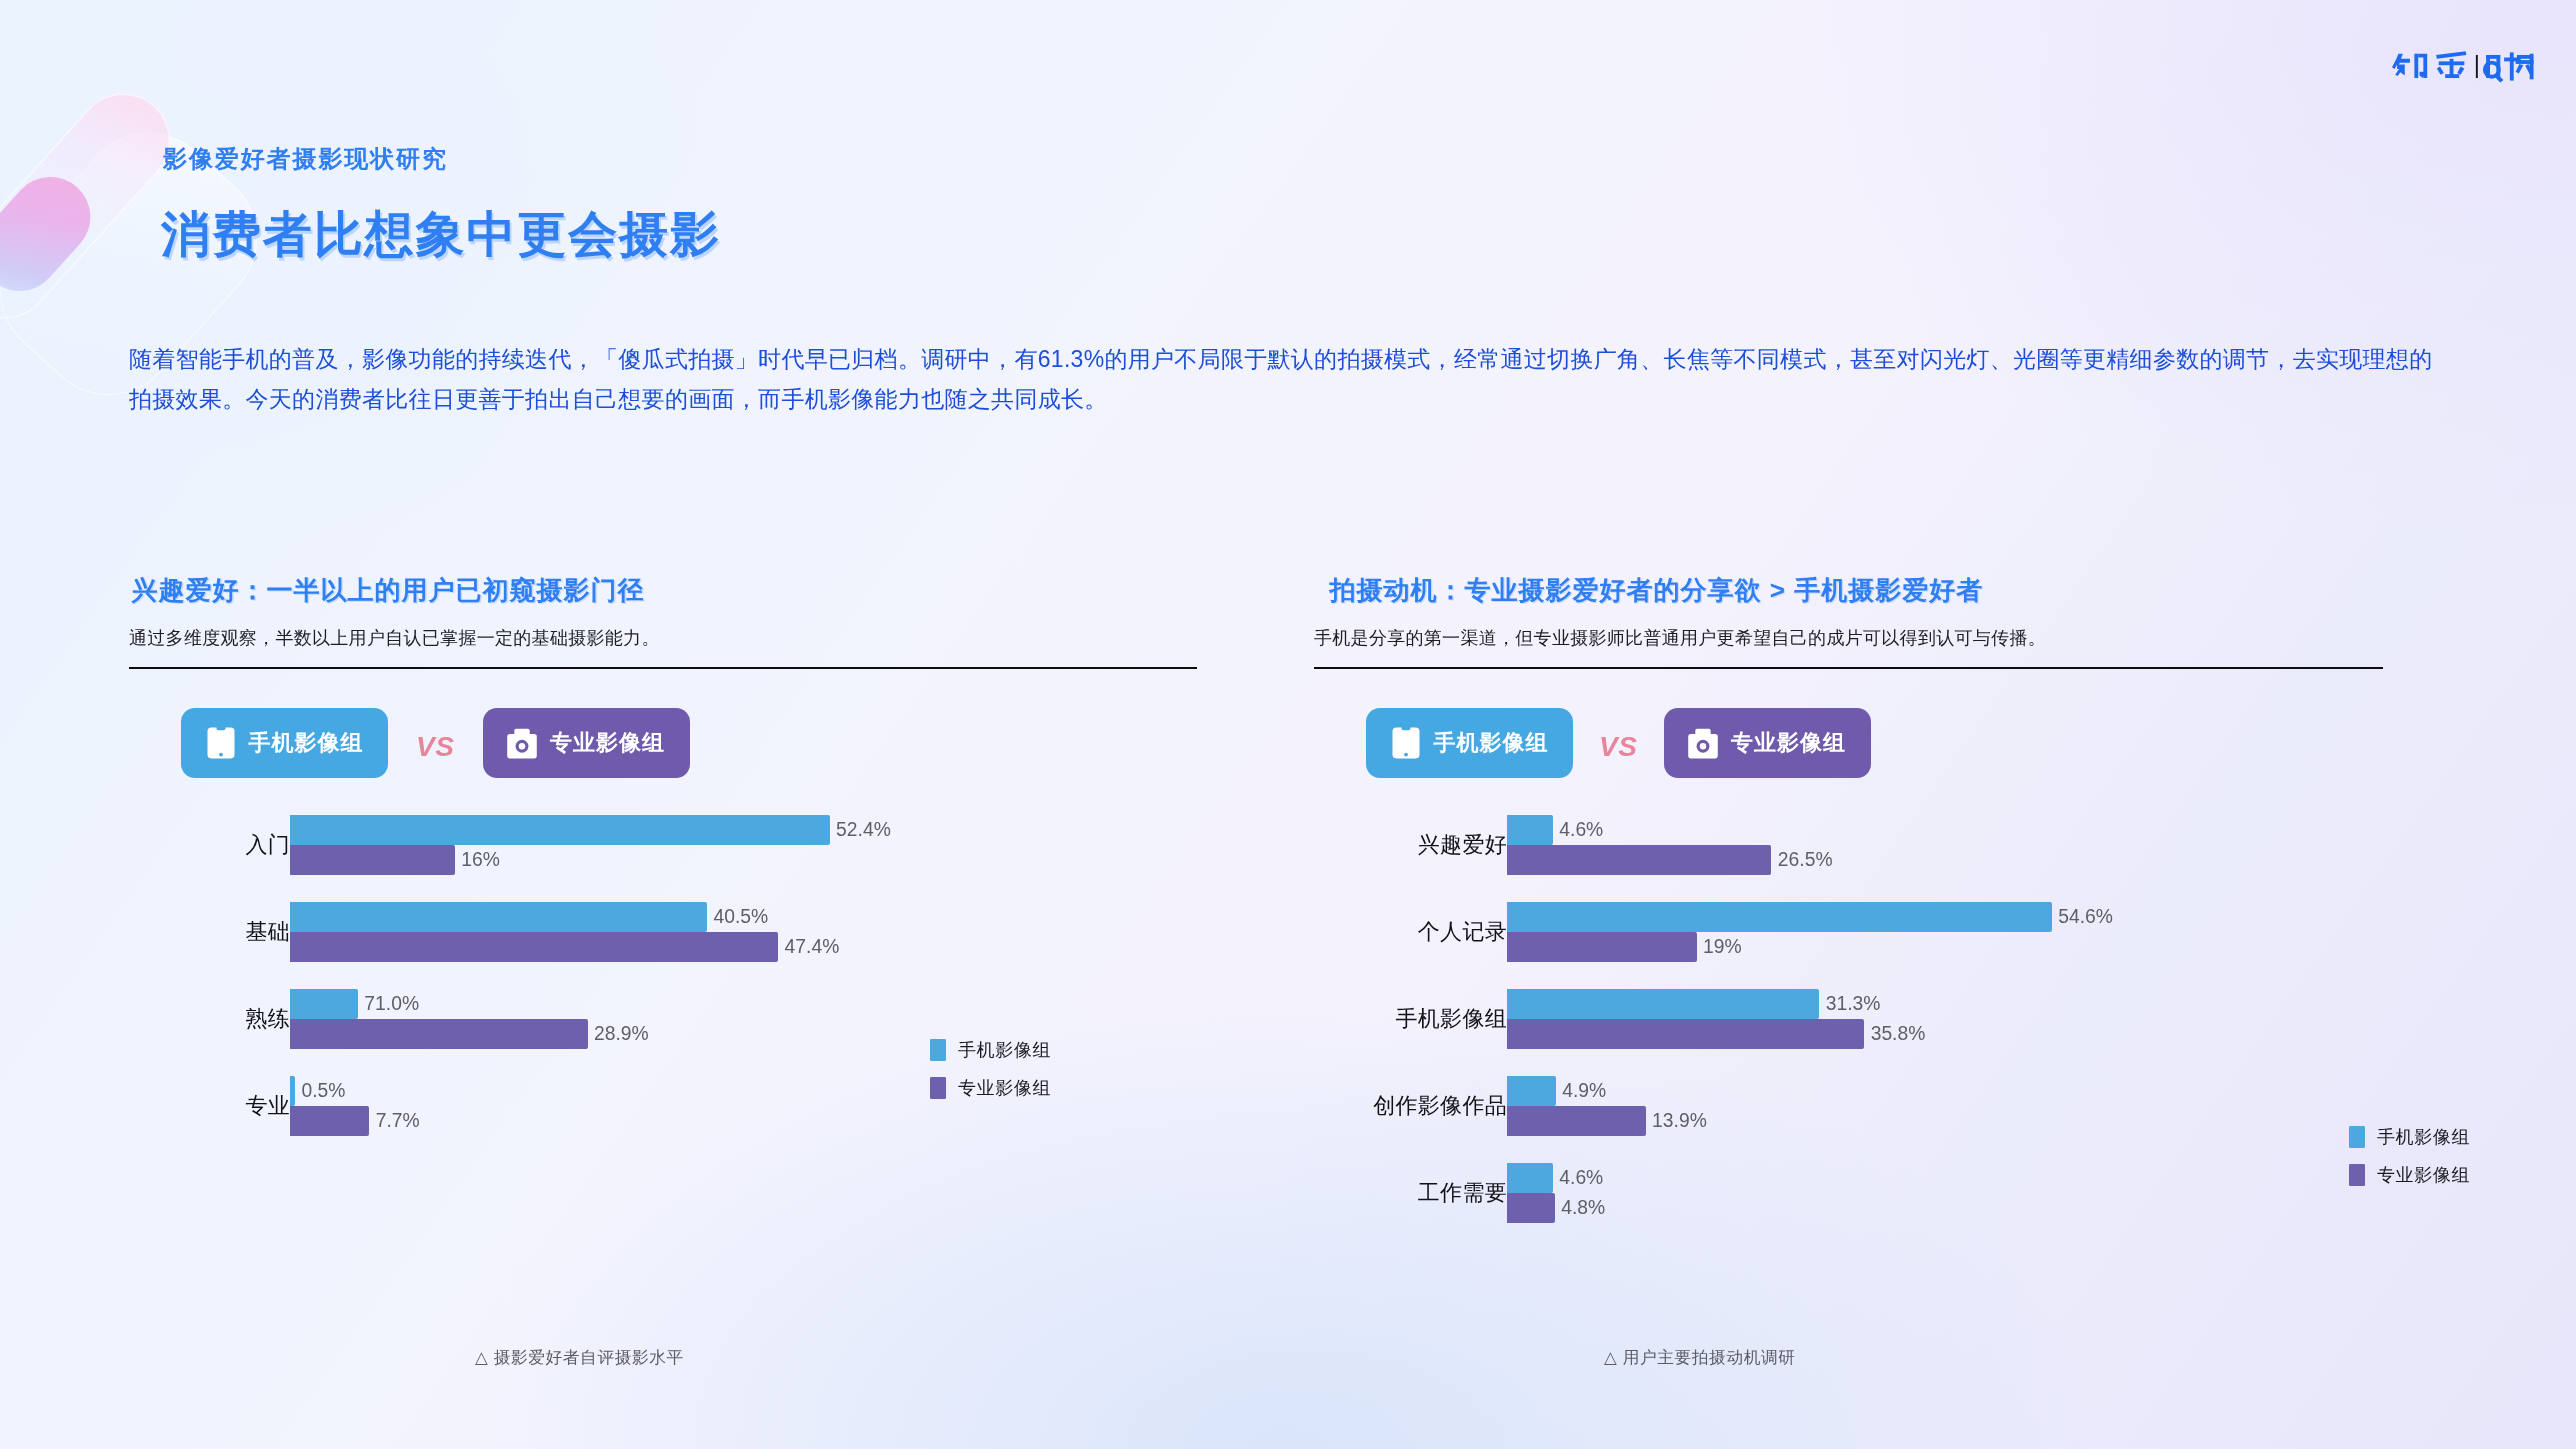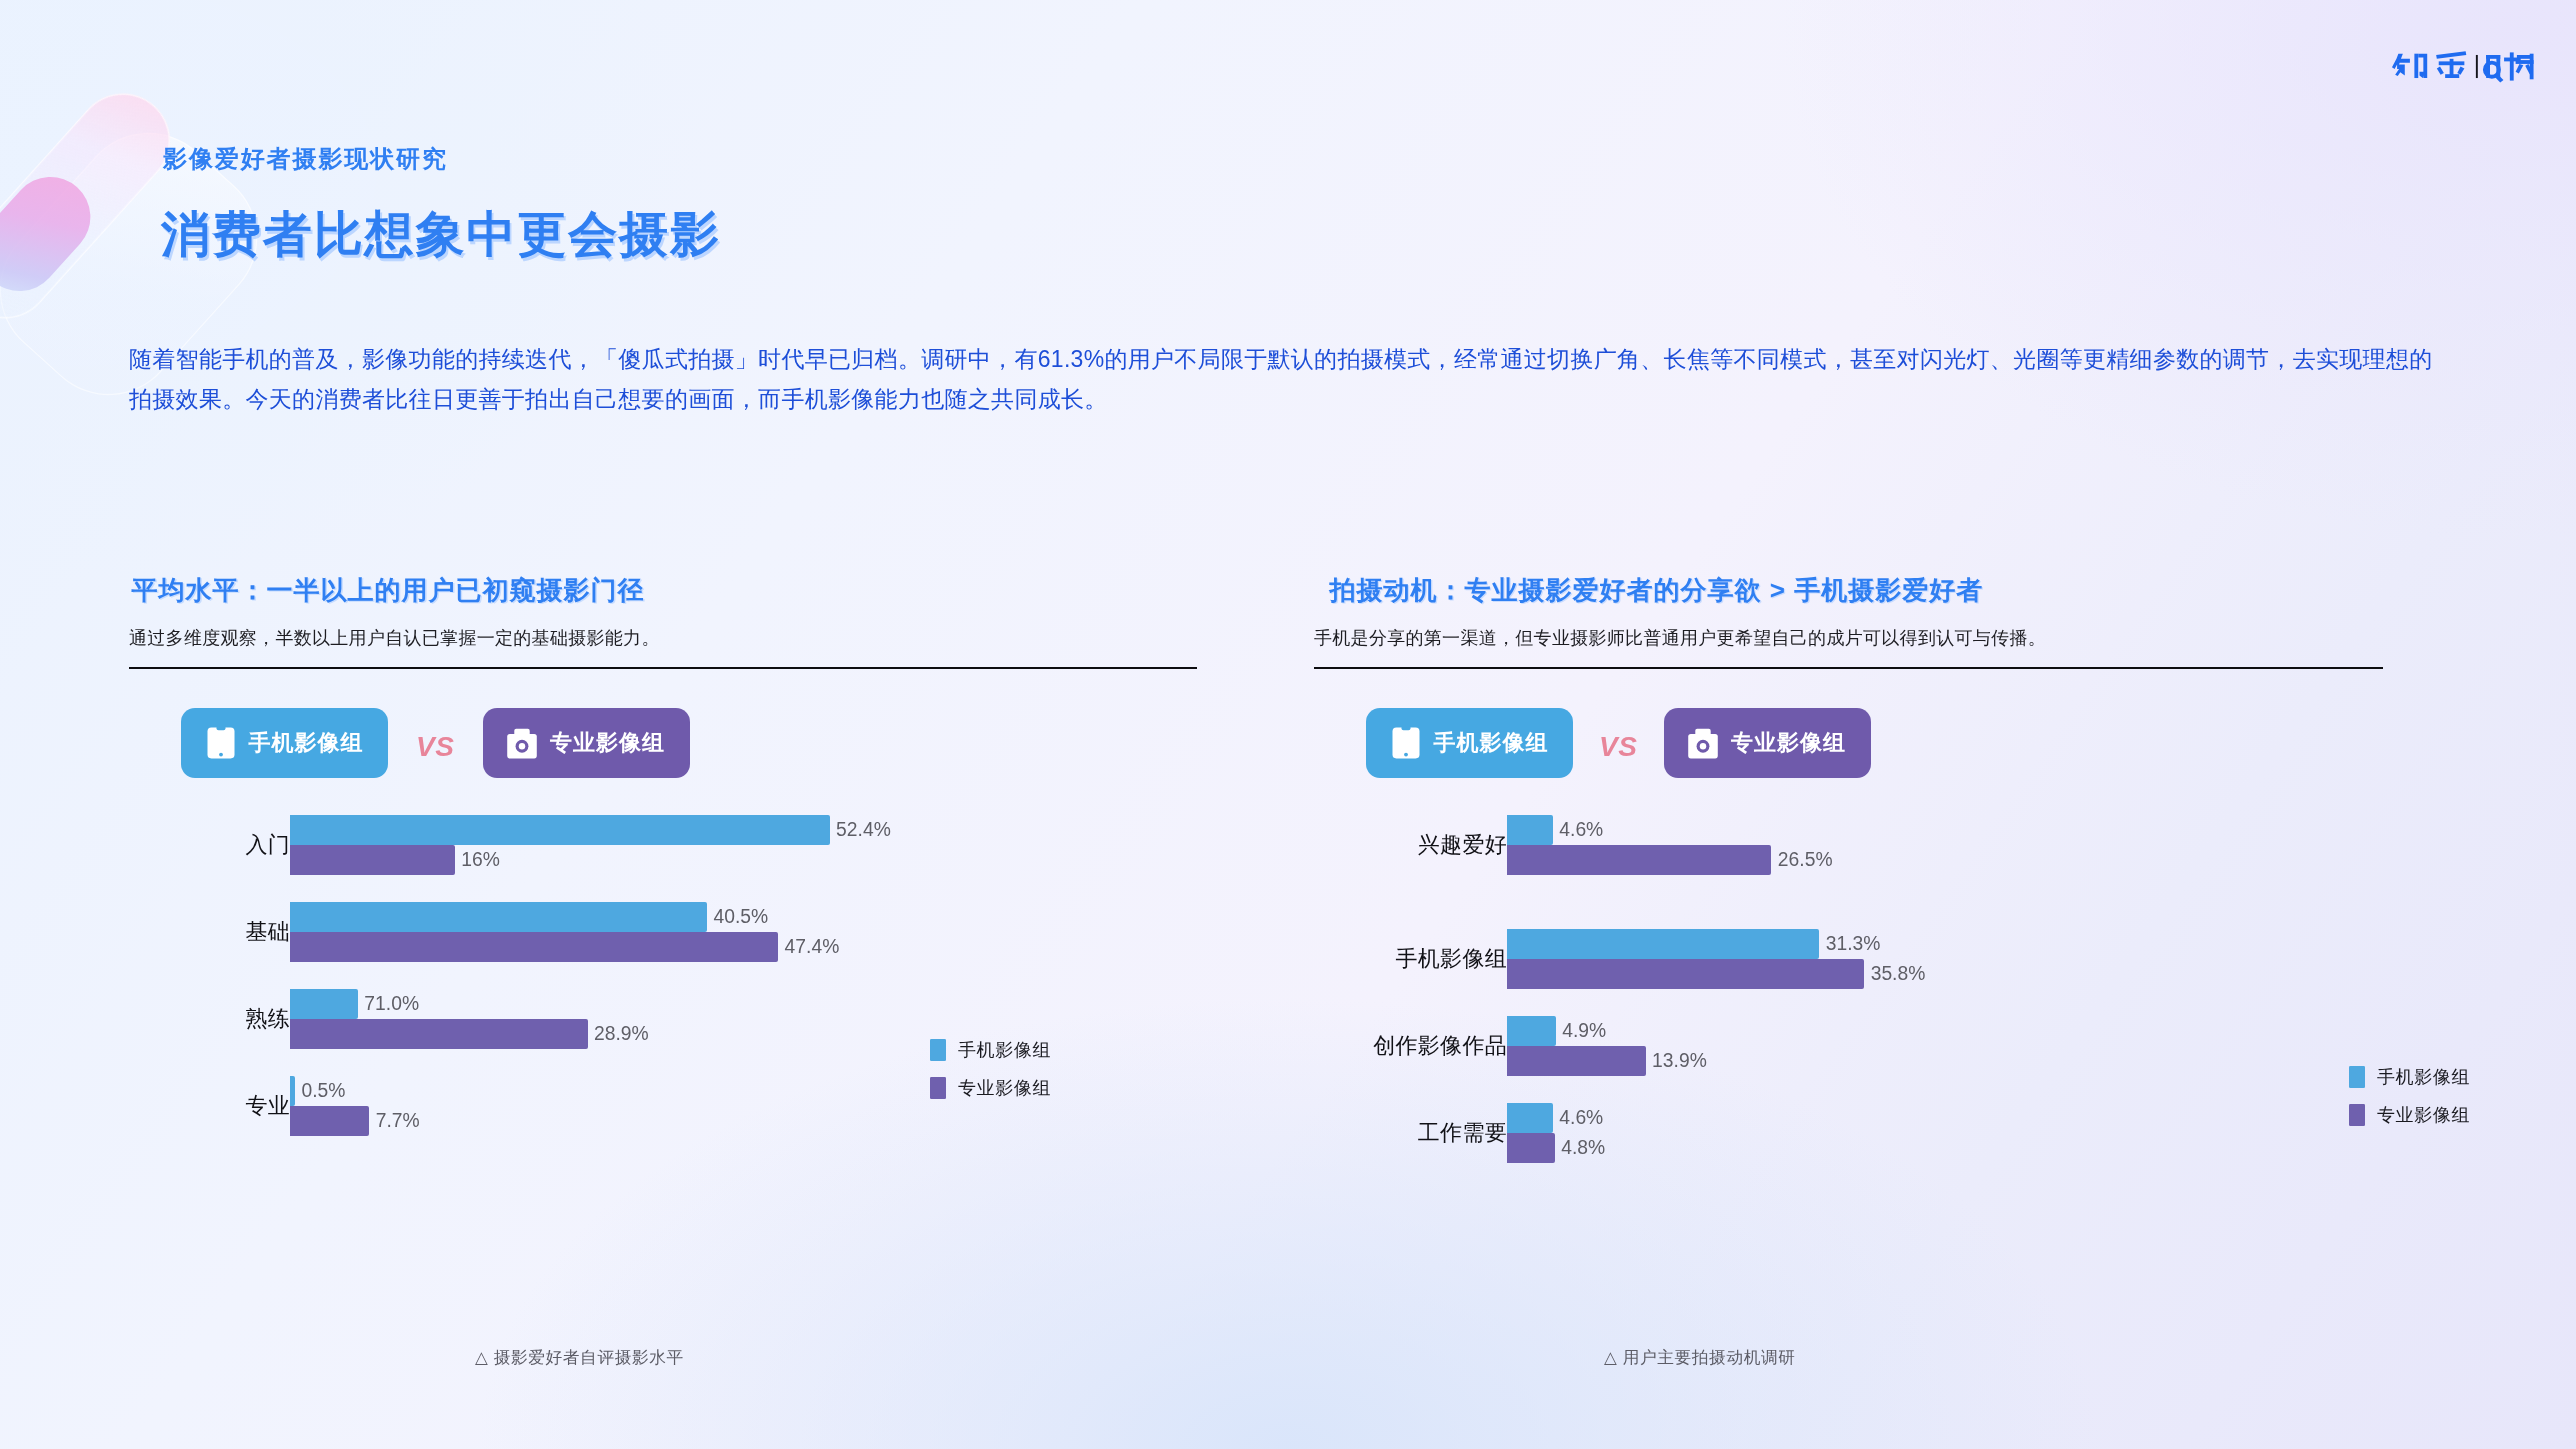--- a/index.html
+++ b/index.html
@@ -199,21 +199,21 @@
       <path d="M216 12h6v40h-6z"></path>
     </g>
   </svg>
 </div>
 
 <div class="kicker">影像爱好者摄影现状研究</div>
 <div class="headline">消费者比想象中更会摄影</div>
 <div class="lead">随着智能手机的普及，影像功能的持续迭代，「傻瓜式拍摄」时代早已归档。调研中，有61.3%的用户不局限于默认的拍摄模式，经常通过切换广角、长焦等不同模式，甚至对闪光灯、光圈等更精细参数的调节，去实现理想的拍摄效果。今天的消费者比往日更善于拍出自己想要的画面，而手机影像能力也随之共同成长。</div>
 
 <section class="panel left">
-  <div class="panel-title">平均水平：一半以上的用户已初窥摄影门径</div>
+  <div class="panel-title">兴趣爱好：一半以上的用户已初窥摄影门径</div>
   <div class="panel-sub">通过多维度观察，半数以上用户自认已掌握一定的基础摄影能力。</div>
   <div class="rule"></div>
 
   <div class="chips">
     <div class="chip blue">
       <span class="ico">
         <svg viewBox="0 0 46 56" width="30" height="36">
             <g fill="#ffffff">
           <path d="M8 4h30a6 6 0 0 1 6 6v36a6 6 0 0 1-6 6H8a6 6 0 0 1-6-6V10a6 6 0 0 1 6-6z"></path>
           <rect x="16" y="0" width="14" height="8" rx="3" fill="#46a8e2"></rect>
@@ -361,20 +361,33 @@
             <div class="lbl">4.6%</div>
           </div>
           <div class="bar b2">
             <div class="fill" style="width:26.5%"></div>
             <div class="lbl">26.5%</div>
           </div>
         </div>
       </div>
       <div class="rowgap"></div>
 
+      <div class="row">
+        <div class="cat">个人记录</div>
+        <div class="bars">
+          <div class="bar b1">
+            <div class="fill" style="width:54.6%"></div>
+            <div class="lbl">54.6%</div>
+          </div>
+          <div class="bar b2">
+            <div class="fill" style="width:19%"></div>
+            <div class="lbl">19%</div>
+          </div>
+        </div>
+      </div>
       <div class="rowgap"></div>
 
       <div class="row">
         <div class="cat">手机影像组</div>
         <div class="bars">
           <div class="bar b1">
             <div class="fill" style="width:31.3%"></div>
             <div class="lbl">31.3%</div>
           </div>
           <div class="bar b2">

